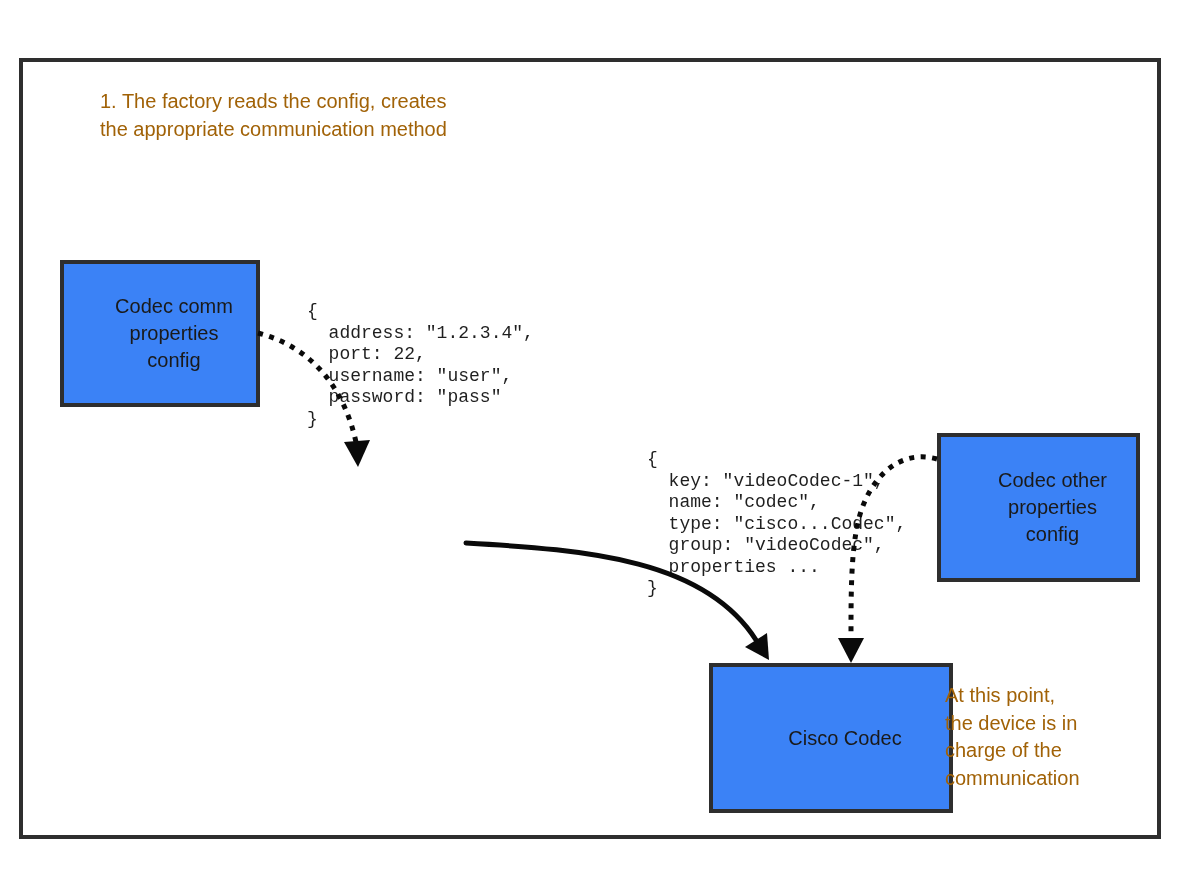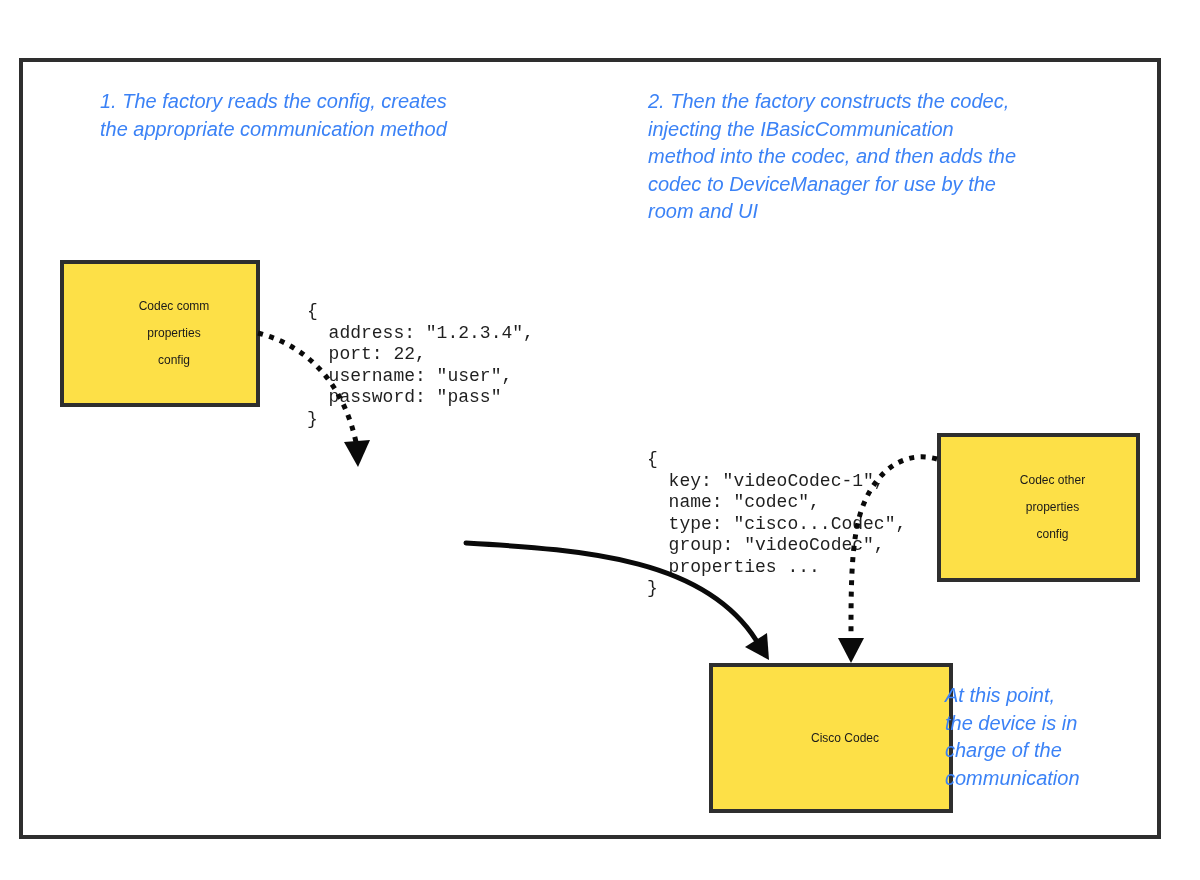--- a/index.html
+++ b/index.html
@@ -5,29 +5,29 @@
   html,body{margin:0;padding:0;background:#ffffff;}
   #stage{
     position:relative;width:1200px;height:880px;background:#ffffff;overflow:hidden;
     font-family:"Liberation Sans",sans-serif;color:#1a1a1a;
   }
   .frame{
     position:absolute;left:19px;top:58px;width:1142px;height:781px;
     border:4px solid #2e2e2e;box-sizing:border-box;background:#ffffff;
   }
   .annotation{
-    position:absolute;font-size:20px;line-height:27.5px;white-space:pre-line;color:#3b82f6;font-style:italic;
+    position:absolute;font-size:20px;line-height:27.5px;white-space:pre-line;color:#a16207;
   }
   .ann-step1{left:100px;top:88px;width:420px;}
   .ann-step2{left:648px;top:88px;width:460px;}
   .ann-endnote{left:945px;top:682px;width:220px;}
   .node{
-    position:absolute;border:4px solid #2e2e2e;background:#fde047;box-sizing:border-box;
+    position:absolute;border:4px solid #2e2e2e;background:#3b82f6;box-sizing:border-box;
     display:flex;align-items:center;justify-content:center;text-align:center;
-    font-size:12px;line-height:27px;white-space:pre-line;color:#1a1a1a;padding-left:28px;
+    font-size:20px;line-height:27px;white-space:pre-line;color:#1a1a1a;padding-left:28px;
   }
   .node-codec-comm-config{left:60px;top:260px;width:200px;height:147px;}
   .node-ssh-client{left:264px;top:469px;width:204px;height:151px;}
   .node-codec-other-config{left:937px;top:385px;width:203px;height:149px;margin-top:48px;}
   .node-cisco-codec{left:709px;top:663px;width:244px;height:150px;}
   .code{
     position:absolute;margin:0;font-family:"Liberation Mono",monospace;
     font-size:18px;line-height:21.5px;white-space:pre;color:#1f1f1f;
   }
   .code-comm{left:307px;top:301px;}
@@ -40,25 +40,20 @@
 </head>
 <body>
 
 <div id="stage">
 
   <div class="frame"></div>
 
   <div class="annotation ann-step1">1. The factory reads the config, creates
 the appropriate communication method</div>
 
-  <div class="annotation ann-step2">2. Then the factory constructs the codec,
-injecting the IBasicCommunication
-method into the codec, and then adds the
-codec to DeviceManager for use by the
-room and UI</div>
 
   <div class="node node-codec-comm-config">
     <span>Codec comm
 properties
 config</span>
   </div>
 
   <pre class="code code-comm">{
   address: "1.2.3.4",
   port: 22,

